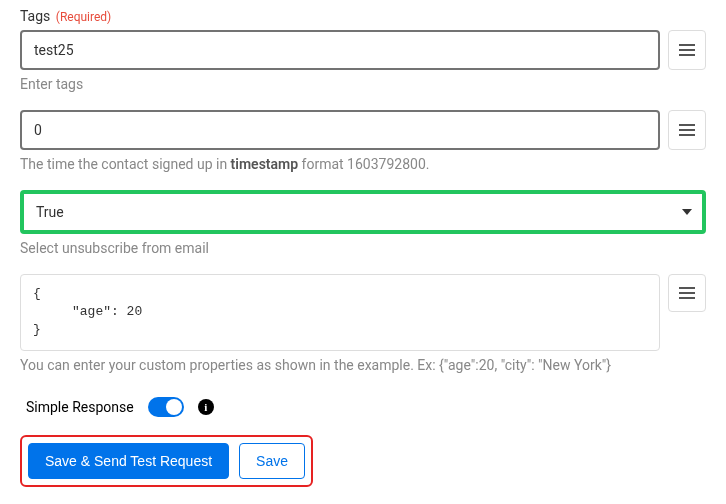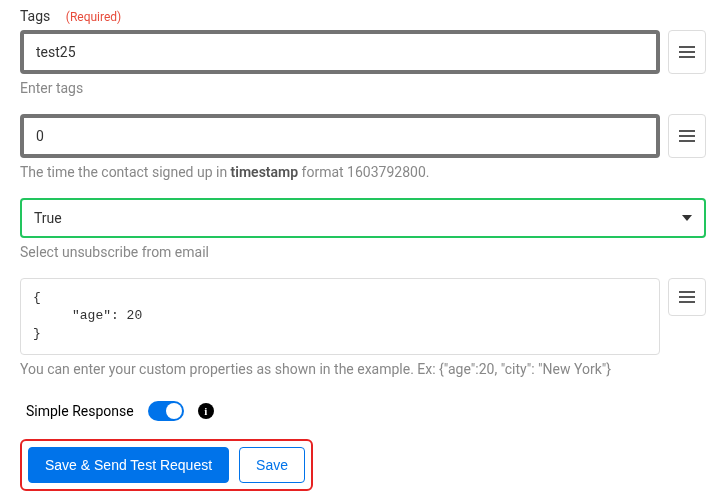--- a/index.html
+++ b/index.html
@@ -20,30 +20,30 @@
     }
     .field-label {
       display: block;
       font-size: 14px;
       color: #333;
       margin-bottom: 6px;
     }
     .required-badge {
       color: #e74c3c;
       font-size: 12px;
-      margin-left: 12px;
+      margin-left: 2px;
     }
     .input-row {
       display: flex;
       align-items: stretch;
       gap: 8px;
     }
     .text-input {
       flex: 1;
-      border: 4px solid #737373;
+      border: 2px solid #737373;
       border-radius: 4px;
       padding: 10px 12px;
       font-size: 14px;
       color: #333;
       font-family: inherit;
       background: #fff;
     }
     .textarea-input {
       flex: 1;
       border: 1px solid #ddd;
@@ -91,21 +91,21 @@
     .help-text strong {
       color: #555;
       font-weight: 600;
     }
     .select-wrap {
       position: relative;
       width: 100%;
     }
     .select-input {
       width: 100%;
-      border: 2px solid #22c55e;
+      border: 4px solid #22c55e;
       border-radius: 4px;
       padding: 10px 36px 10px 12px;
       font-size: 14px;
       color: #333;
       background: #fff;
       appearance: none;
       -webkit-appearance: none;
       cursor: pointer;
     }
     .select-caret {

